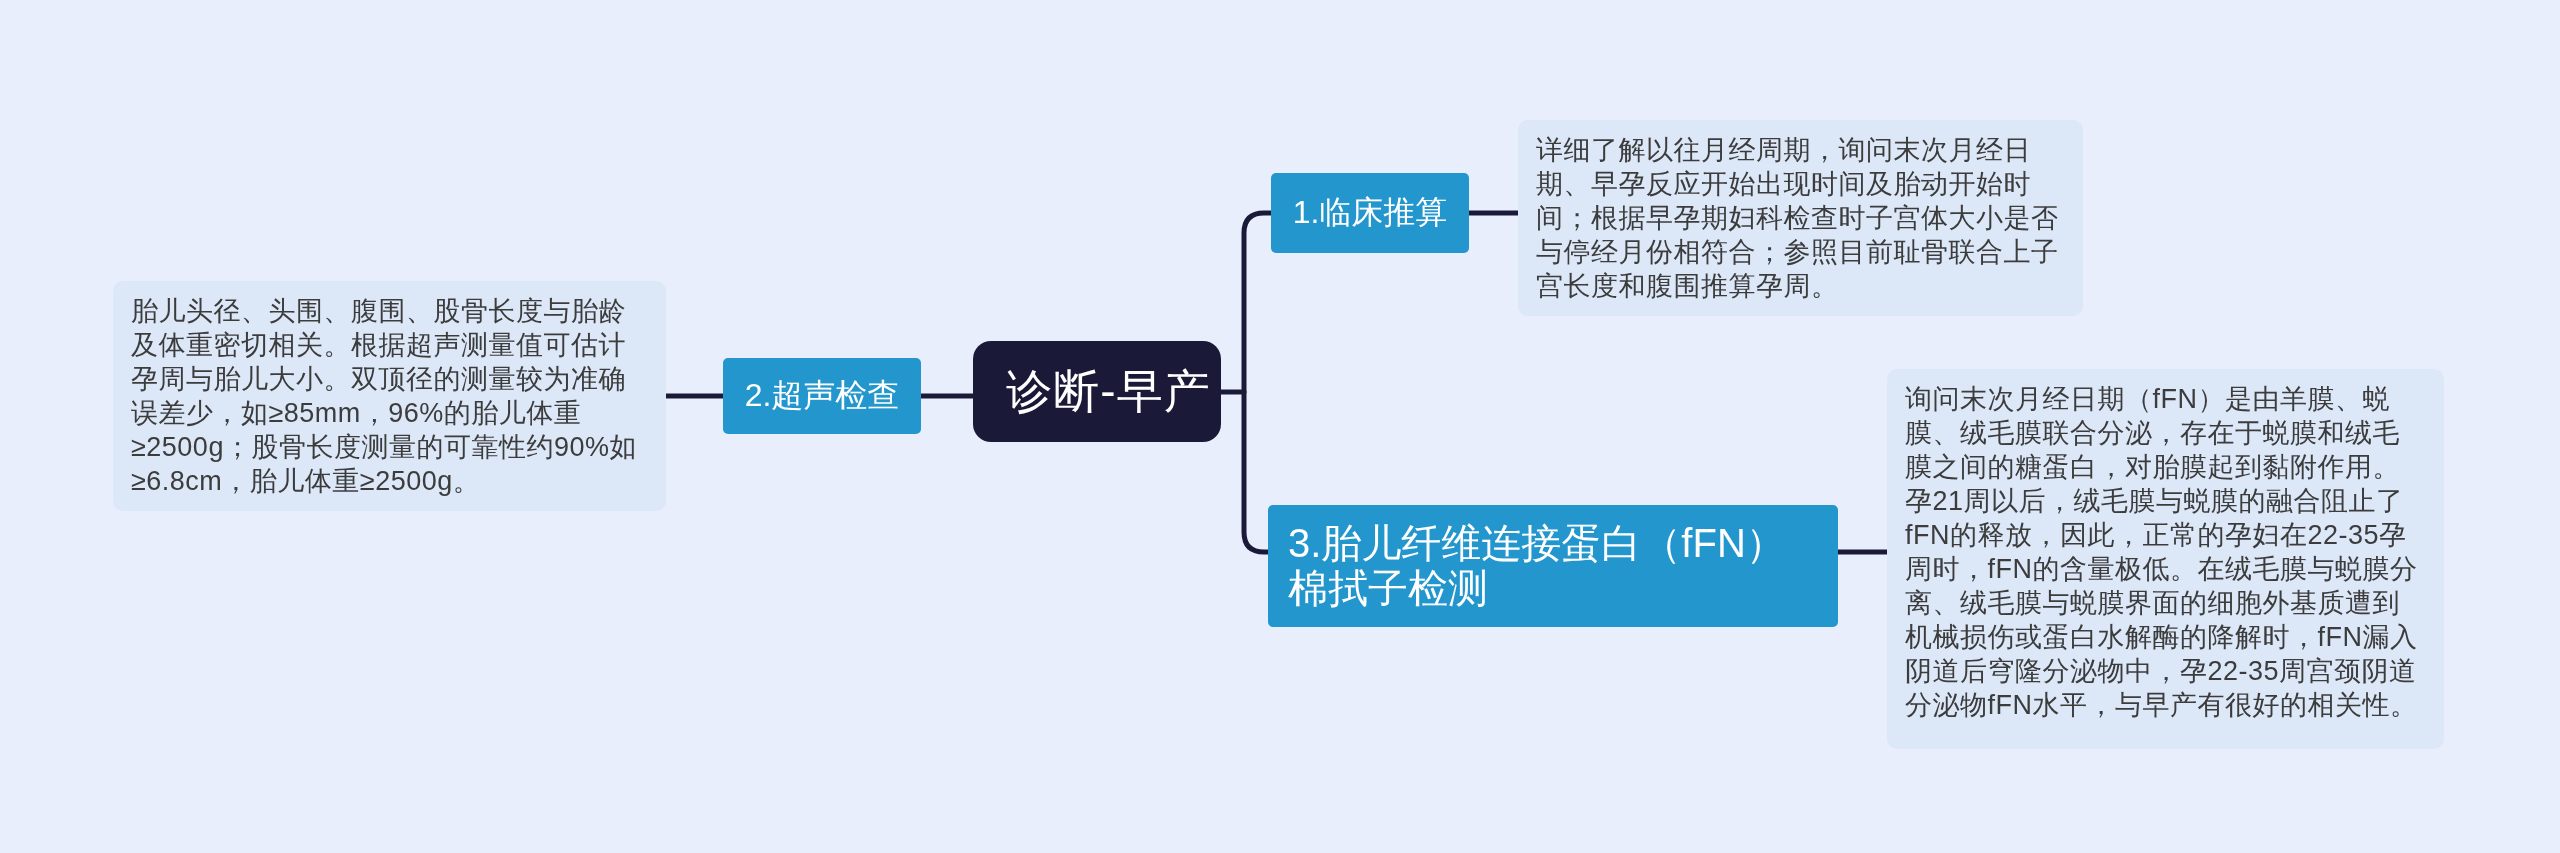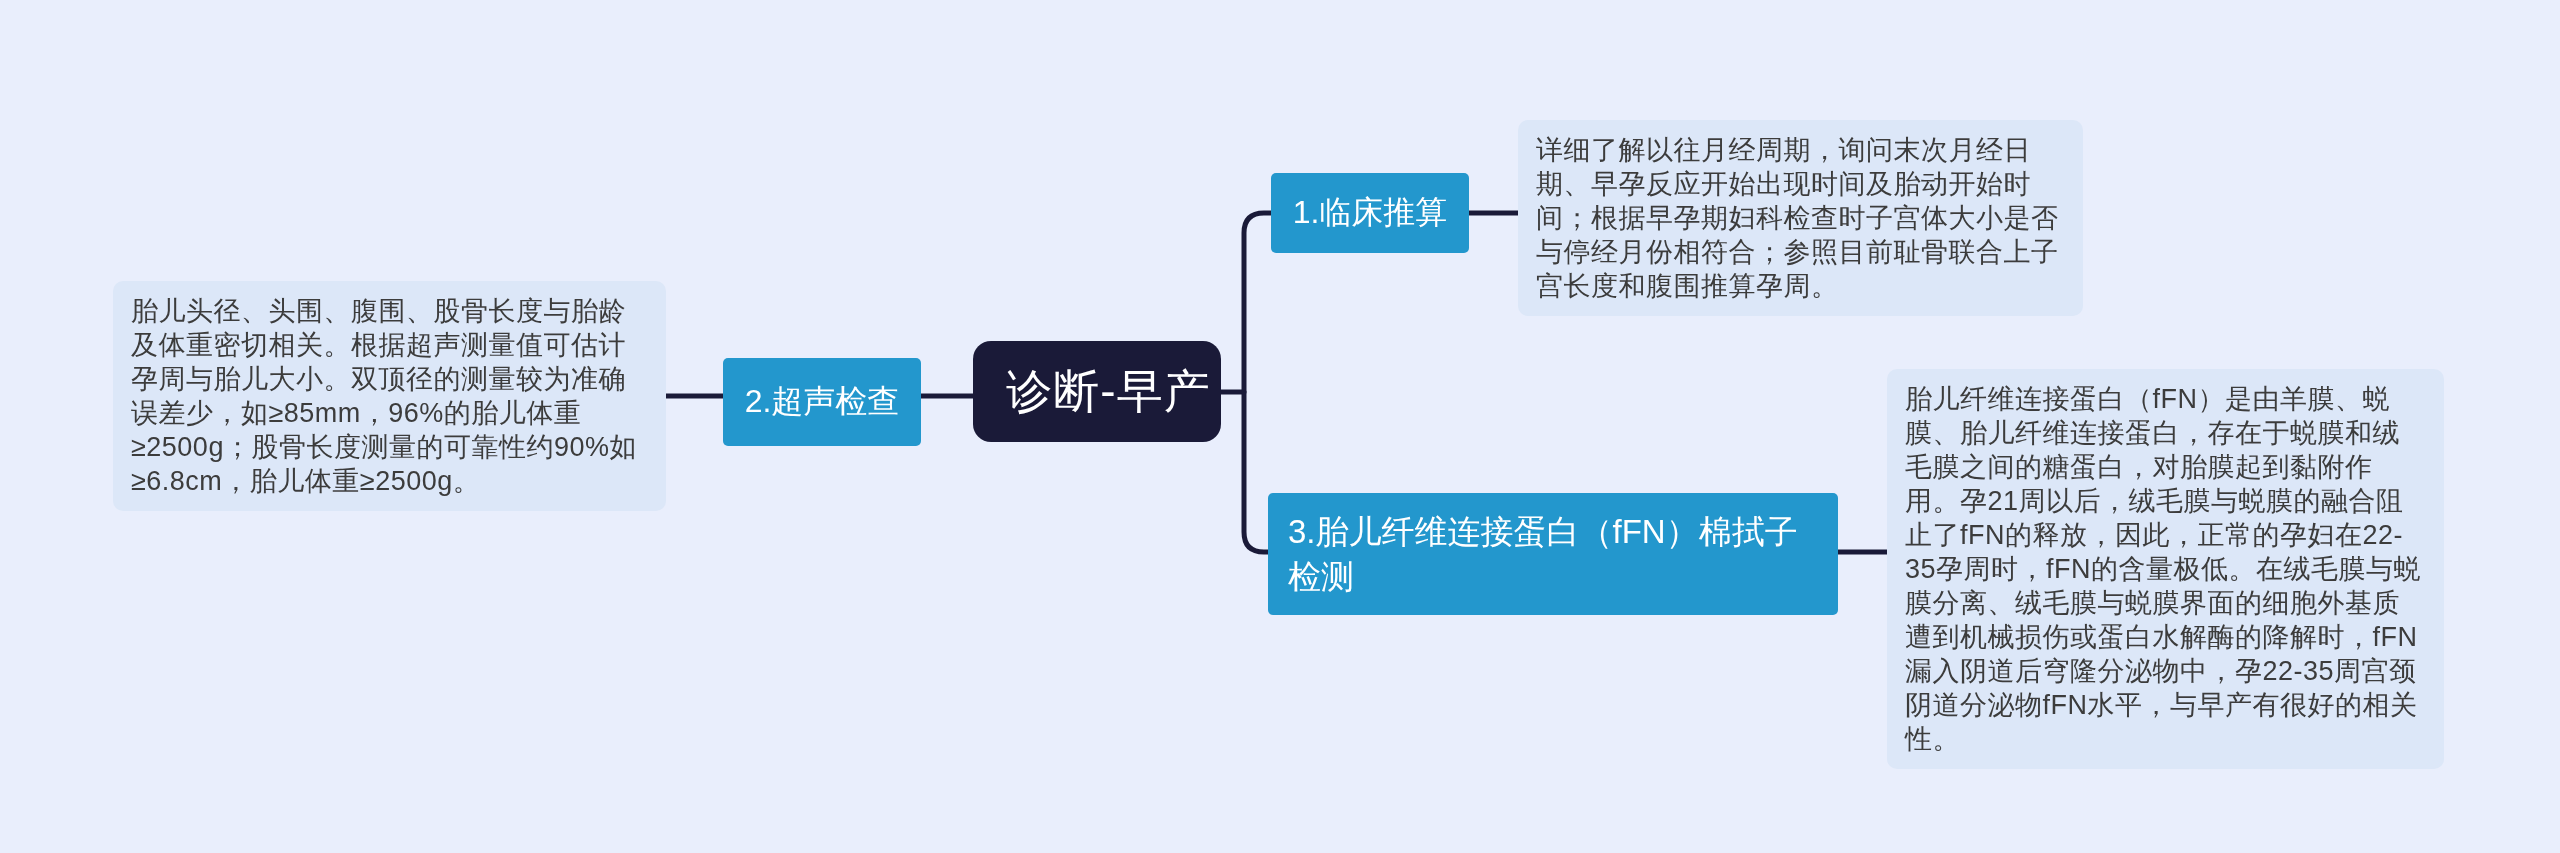--- a/index.html
+++ b/index.html
@@ -43,46 +43,47 @@
   .node.blue{background:var(--node-blue);font-size:32px;}
   .node.root{
     background:var(--node-dark);
     font-size:46px;
     border-radius:18px;
     letter-spacing:1px;
   }
   .node.wide{
     justify-content:flex-start;
     text-align:left;
-    font-size:33px;
+    font-size:40px;
     line-height:45px;
     padding:0 20px;
+    margin-top:12px;
   }
 </style>
 </head>
 <body>
 
 <div class="canvas">
 
   <svg class="connectors" viewBox="0 0 2560 853" xmlns="http://www.w3.org/2000/svg">
     <path d="M666 396 H723"></path>
     <path d="M921 396 H973"></path>
     <path d="M1221 392 H1244"></path>
     <path d="M1271 213 H1264 Q1244 213 1244 233 V532 Q1244 552 1264 552 H1268"></path>
     <path d="M1469 213 H1518"></path>
     <path d="M1838 552 H1887"></path>
   </svg>
 
   <div class="note" style="left:113px;top:281px;width:553px;min-height:228px;">胎儿头径、头围、腹围、股骨长度与胎龄及体重密切相关。根据超声测量值可估计孕周与胎儿大小。双顶径的测量较为准确误差少，如≥85mm，96%的胎儿体重≥2500g；股骨长度测量的可靠性约90%如≥6.8cm，胎儿体重≥2500g。</div>
 
-  <div class="node blue" style="left:723px;top:358px;width:198px;height:88px;">2.超声检查</div>
+  <div class="node blue" style="left:723px;top:358px;width:198px;height:76px;">2.超声检查</div>
 
   <div class="node root" style="left:973px;top:341px;width:248px;height:101px;padding-left:23px;">诊断-早产</div>
 
   <div class="node blue" style="left:1271px;top:173px;width:198px;height:80px;">1.临床推算</div>
 
   <div class="note" style="left:1518px;top:120px;width:565px;min-height:190px;">详细了解以往月经周期，询问末次月经日期、早孕反应开始出现时间及胎动开始时间；根据早孕期妇科检查时子宫体大小是否与停经月份相符合；参照目前耻骨联合上子宫长度和腹围推算孕周。</div>
 
   <div class="node blue wide" style="left:1268px;top:493px;width:570px;height:122px;">3.胎儿纤维连接蛋白（fFN）棉拭子检测</div>
 
-  <div class="note" style="left:1887px;top:369px;width:557px;min-height:380px;">胎儿纤维连接蛋白（fFN）是由羊膜、蜕膜、胎儿纤维连接蛋白，存在于蜕膜和绒毛膜之间的糖蛋白，对胎膜起到黏附作用。孕21周以后，绒毛膜与蜕膜的融合阻止了fFN的释放，因此，正常的孕妇在22-35孕周时，fFN的含量极低。在绒毛膜与蜕膜分离、绒毛膜与蜕膜界面的细胞外基质遭到机械损伤或蛋白水解酶的降解时，fFN漏入阴道后穹隆分泌物中，孕22-35周宫颈阴道分泌物fFN水平，与早产有很好的相关性。</div>
+  <div class="note" style="left:1887px;top:369px;width:557px;min-height:380px;">询问末次月经日期（fFN）是由羊膜、蜕膜、绒毛膜联合分泌，存在于蜕膜和绒毛膜之间的糖蛋白，对胎膜起到黏附作用。孕21周以后，绒毛膜与蜕膜的融合阻止了fFN的释放，因此，正常的孕妇在22-35孕周时，fFN的含量极低。在绒毛膜与蜕膜分离、绒毛膜与蜕膜界面的细胞外基质遭到机械损伤或蛋白水解酶的降解时，fFN漏入阴道后穹隆分泌物中，孕22-35周宫颈阴道分泌物fFN水平，与早产有很好的相关性。</div>
 
 </div>
 
 </body></html>

